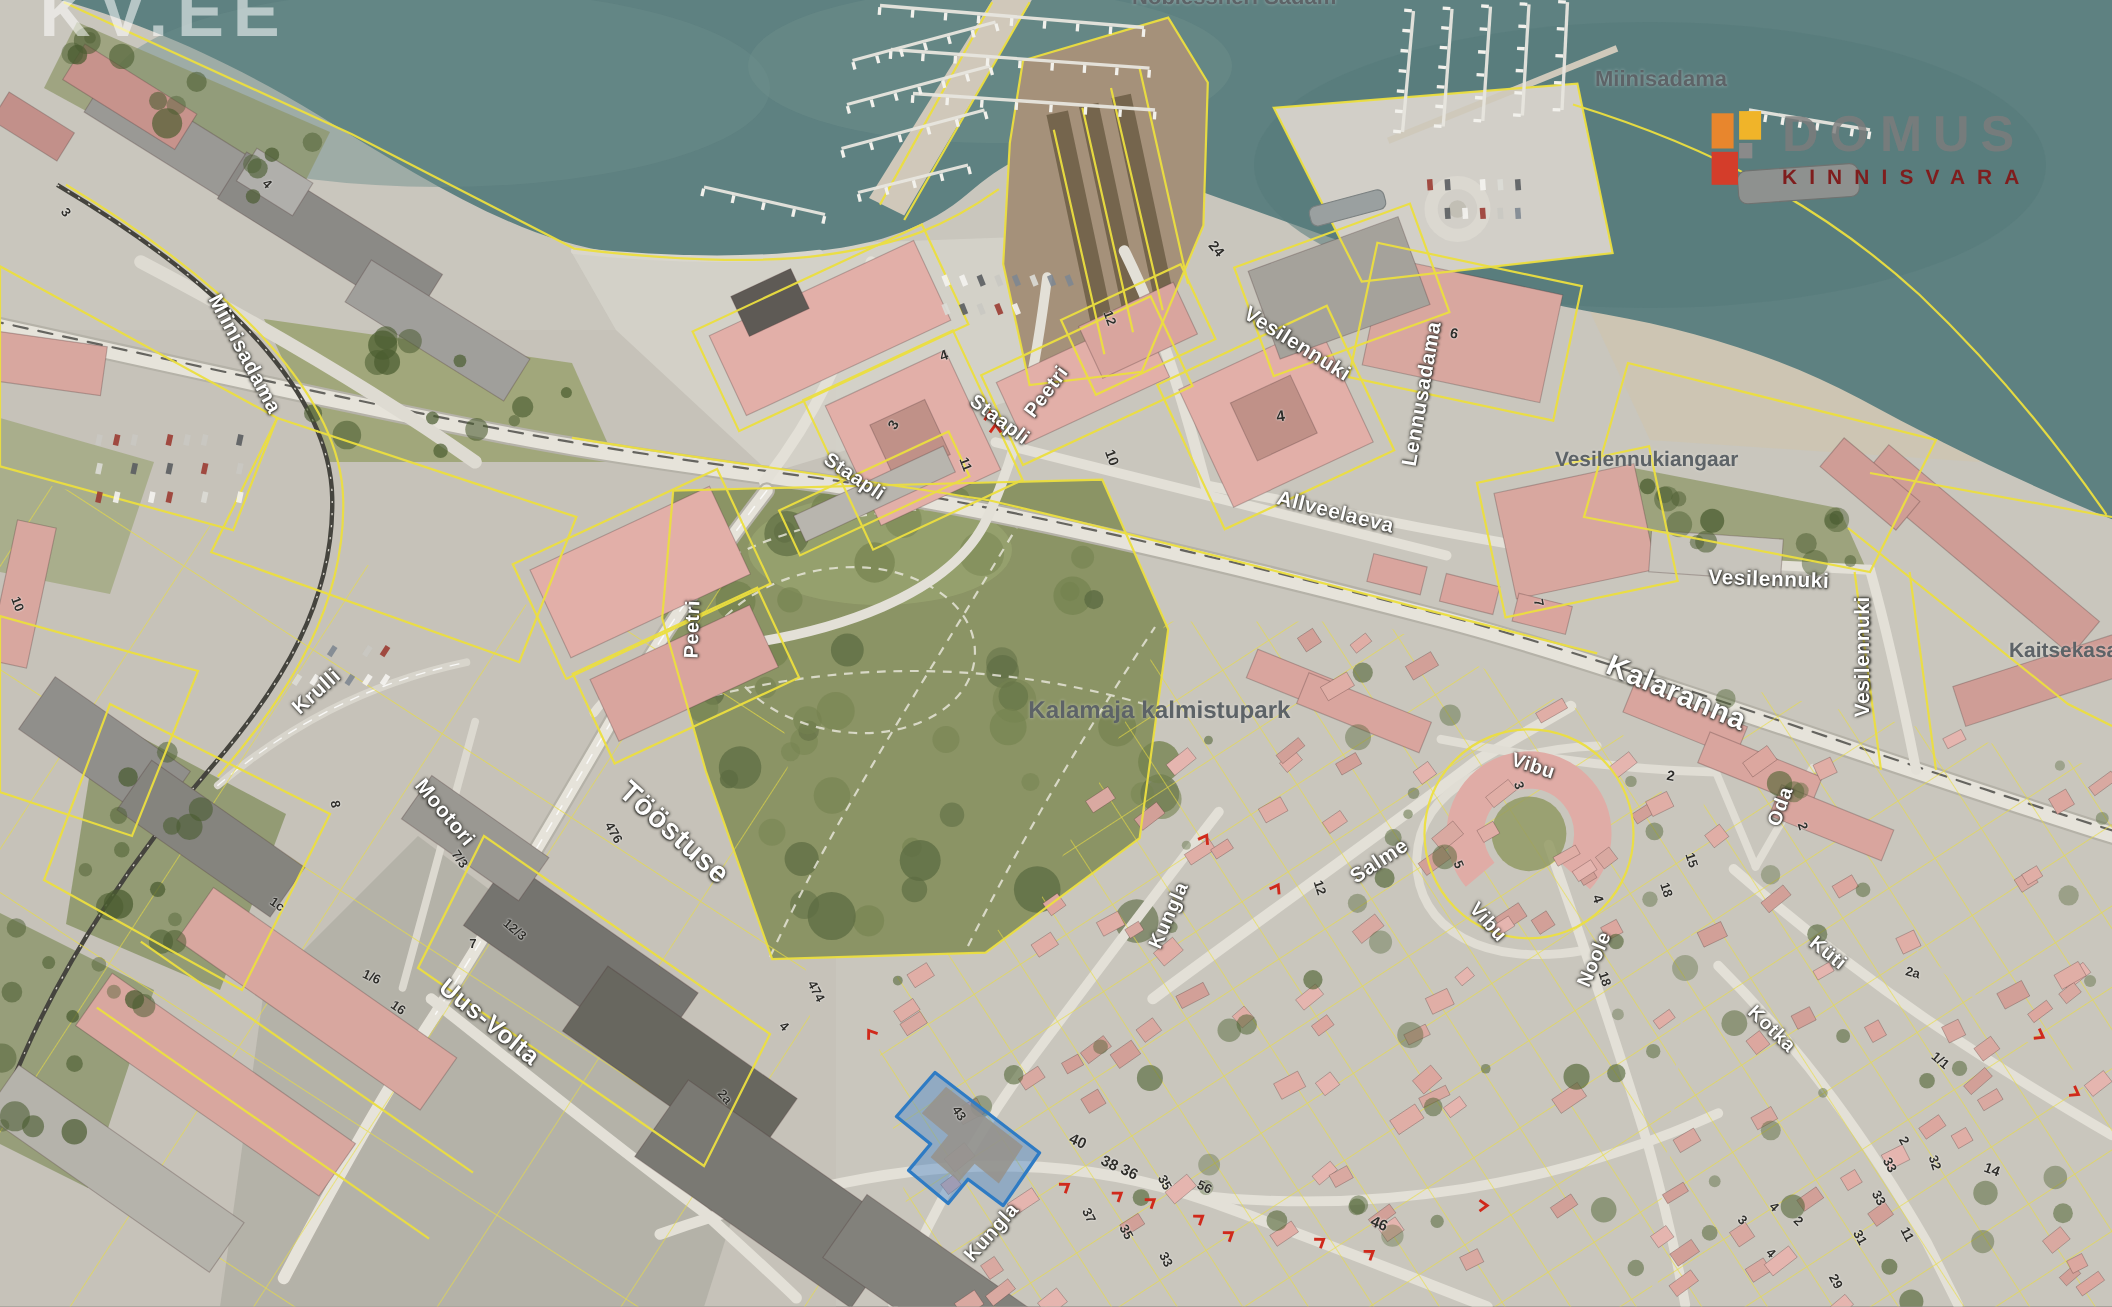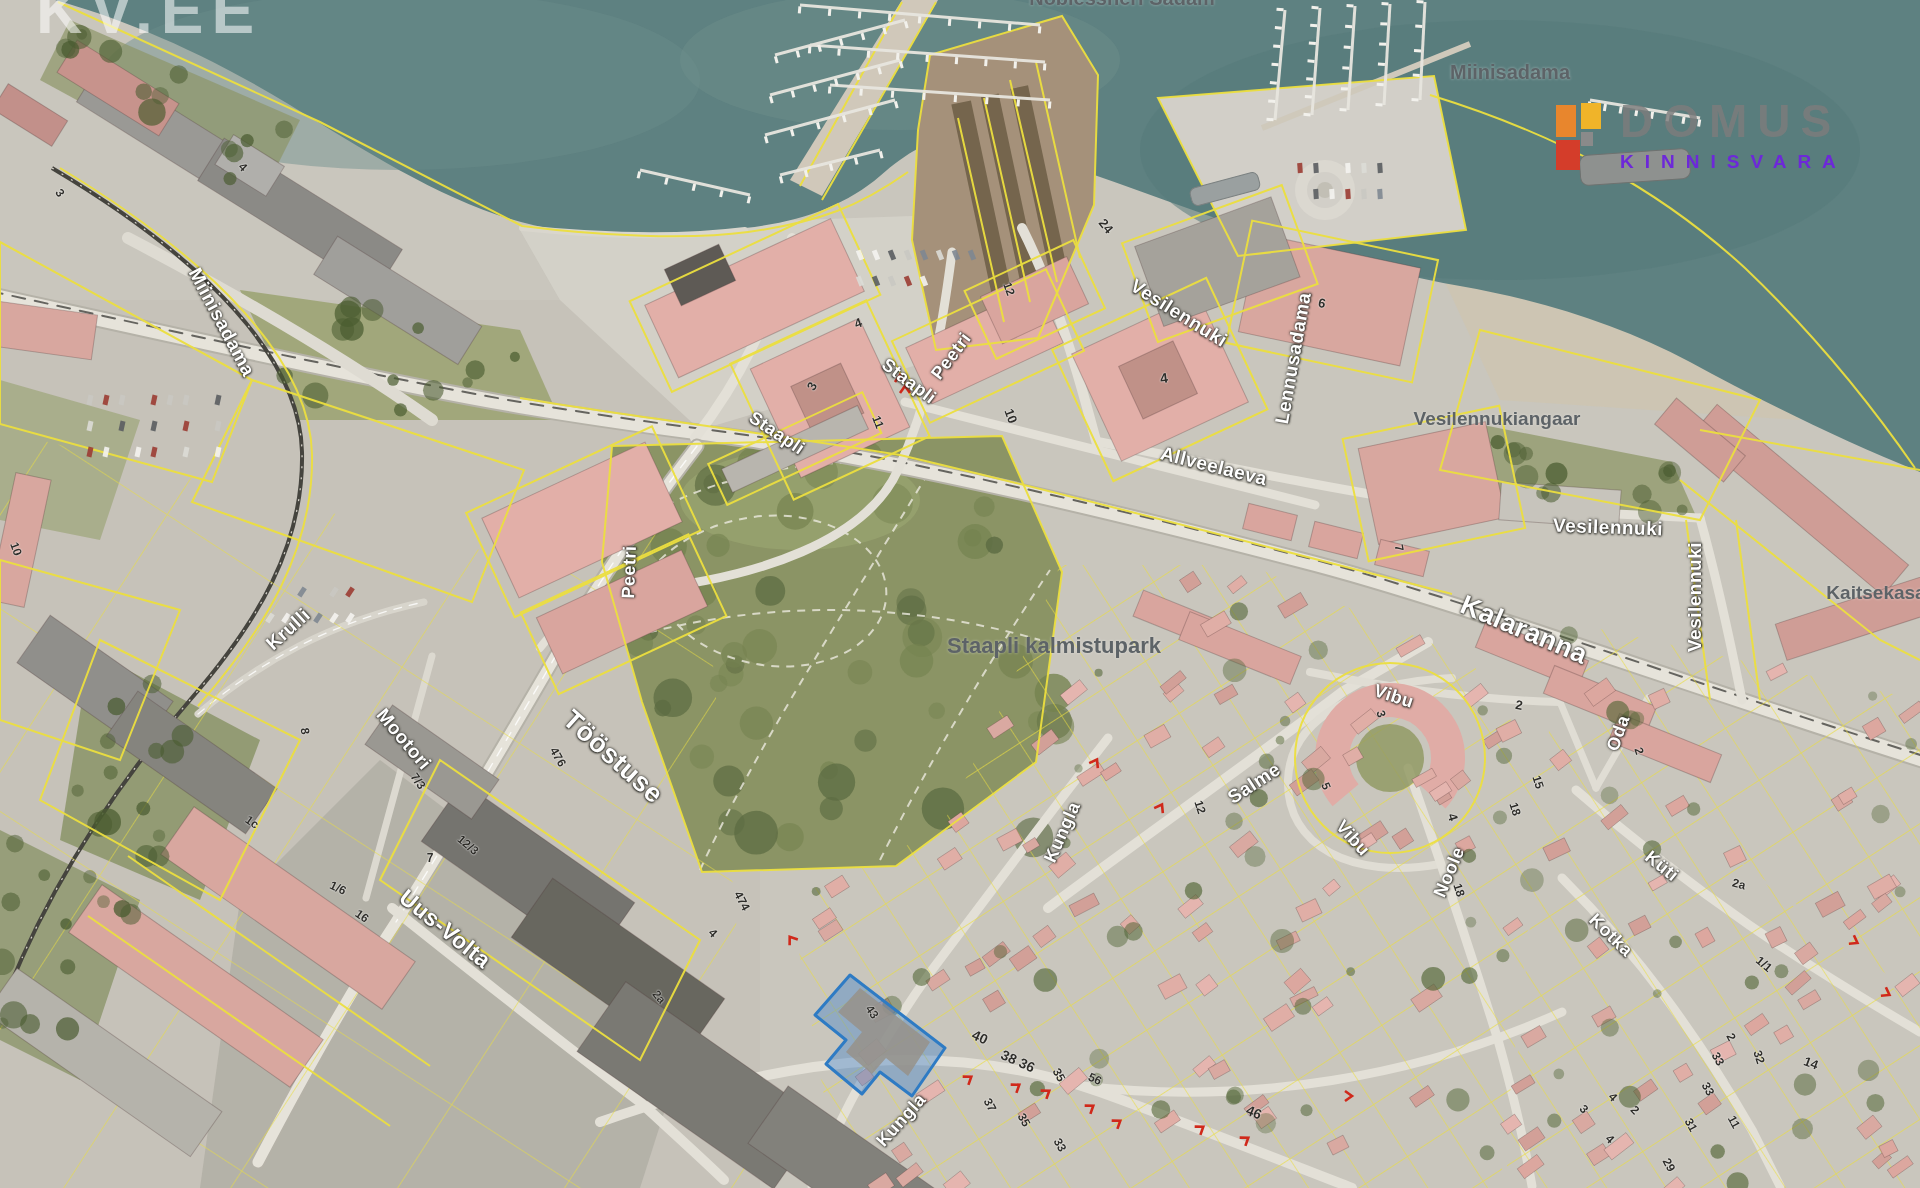--- a/index.html
+++ b/index.html
@@ -9,21 +9,21 @@
   .lb{position:absolute;left:calc(var(--x)*1px);top:calc(var(--y)*1px);
       transform:translate(-50%,-50%) rotate(var(--r));font-size:var(--s,18px);
       white-space:nowrap;pointer-events:none;line-height:1;}
   .st{color:#ffffff;font-weight:bold;letter-spacing:.5px;
       text-shadow:0 1px 2px rgba(45,45,40,.95),0 0 3px rgba(45,45,40,.85),1px 0 2px rgba(45,45,40,.7);}
   .pl{color:#5d6367;font-weight:bold;text-shadow:0 0 3px rgba(255,255,255,.45);}
   .nm{color:#2f2e2a;font-weight:bold;font-size:var(--s,12px);
       text-shadow:0 0 2px rgba(255,255,255,.75),0 0 1px rgba(255,255,255,.9);}
   #watermark{position:absolute;left:36px;top:-26px;font-size:64px;font-weight:bold;
       letter-spacing:8px;color:rgba(255,255,255,.55);pointer-events:none;}
-  #brand{position:absolute;left:1556px;top:98px;display:flex;align-items:flex-end;pointer-events:none;}
+  #brand{position:absolute;left:1556px;top:98px;display:flex;align-items:center;pointer-events:none;}
   #brand .mark{position:relative;width:54px;height:70px;margin-right:10px;}
   #brand .sq{position:absolute;}
   #brand .wordmark{font-size:46px;font-weight:bold;letter-spacing:10px;color:rgba(125,125,125,.82);line-height:1;}
   #brand .sub{font-size:19px;font-weight:bold;letter-spacing:11px;margin-top:7px;}
 </style>
 </head>
 <body>
 
 <div id="stage">
 
@@ -747,21 +747,21 @@
   <div class="lb st" style="--x:1062;--y:832;--r:-66deg;--s:18px">Kungla</div>
   <div class="lb st" style="--x:901;--y:1120;--r:-48deg;--s:18px">Kungla</div>
   <div class="lb st" style="--x:1449;--y:872;--r:-67deg;--s:18px">Noole</div>
   <div class="lb st" style="--x:1618;--y:733;--r:-70deg;--s:18px">Oda</div>
   <div class="lb st" style="--x:1662;--y:866;--r:39deg;--s:18px">Küti</div>
   <div class="lb st" style="--x:1611;--y:935;--r:44deg;--s:18px">Kotka</div>
 
   <div class="lb pl" style="--x:1122;--y:-2;--r:0deg;--s:20px">Noblessneri Sadam</div>
   <div class="lb pl" style="--x:1510;--y:72;--r:0deg;--s:20px">Miinisadama</div>
   <div class="lb pl" style="--x:1497;--y:418;--r:0deg;--s:19px">Vesilennukiangaar</div>
-  <div class="lb pl" style="--x:1054;--y:646;--r:0deg;--s:22px">Staapli kalmistupark</div>
+  <div class="lb pl" style="--x:1054;--y:646;--r:0deg;--s:22px">Kalamaja kalmistupark</div>
   <div class="lb pl" style="--x:1876;--y:592;--r:0deg;--s:19px">Kaitsekasa</div>
 
   <div class="lb nm" style="--x:60;--y:193;--r:55deg">3</div>
   <div class="lb nm" style="--x:243;--y:167;--r:45deg">4</div>
   <div class="lb nm" style="--x:858;--y:323;--r:-20deg;--s:13px">4</div>
   <div class="lb nm" style="--x:812;--y:386;--r:-60deg;--s:13px">3</div>
   <div class="lb nm" style="--x:878;--y:422;--r:70deg">11</div>
   <div class="lb nm" style="--x:1009;--y:289;--r:70deg">12</div>
   <div class="lb nm" style="--x:1106;--y:226;--r:50deg;--s:13px">24</div>
   <div class="lb nm" style="--x:1011;--y:416;--r:70deg;--s:13px">10</div>
@@ -819,17 +819,17 @@
 
 <div id="brand">
   <div class="mark">
     <span class="sq" style="left:0;top:2px;width:20px;height:32px;background:#e8862d"></span>
     <span class="sq" style="left:25px;top:0;width:20px;height:26px;background:#f0b429"></span>
     <span class="sq" style="left:25px;top:29px;width:12px;height:14px;background:#8a8a8a"></span>
     <span class="sq" style="left:0;top:37px;width:24px;height:30px;background:#d43d2a"></span>
   </div>
   <div>
     <div class="wordmark">DOMUS</div>
-    <div class="sub" style="color:#6d28d9">KINNISVARA</div>
+    <div class="sub" style="color:#7f1d1d">KINNISVARA</div>
   </div>
 </div>
 
 </div>
 
 </body></html>

